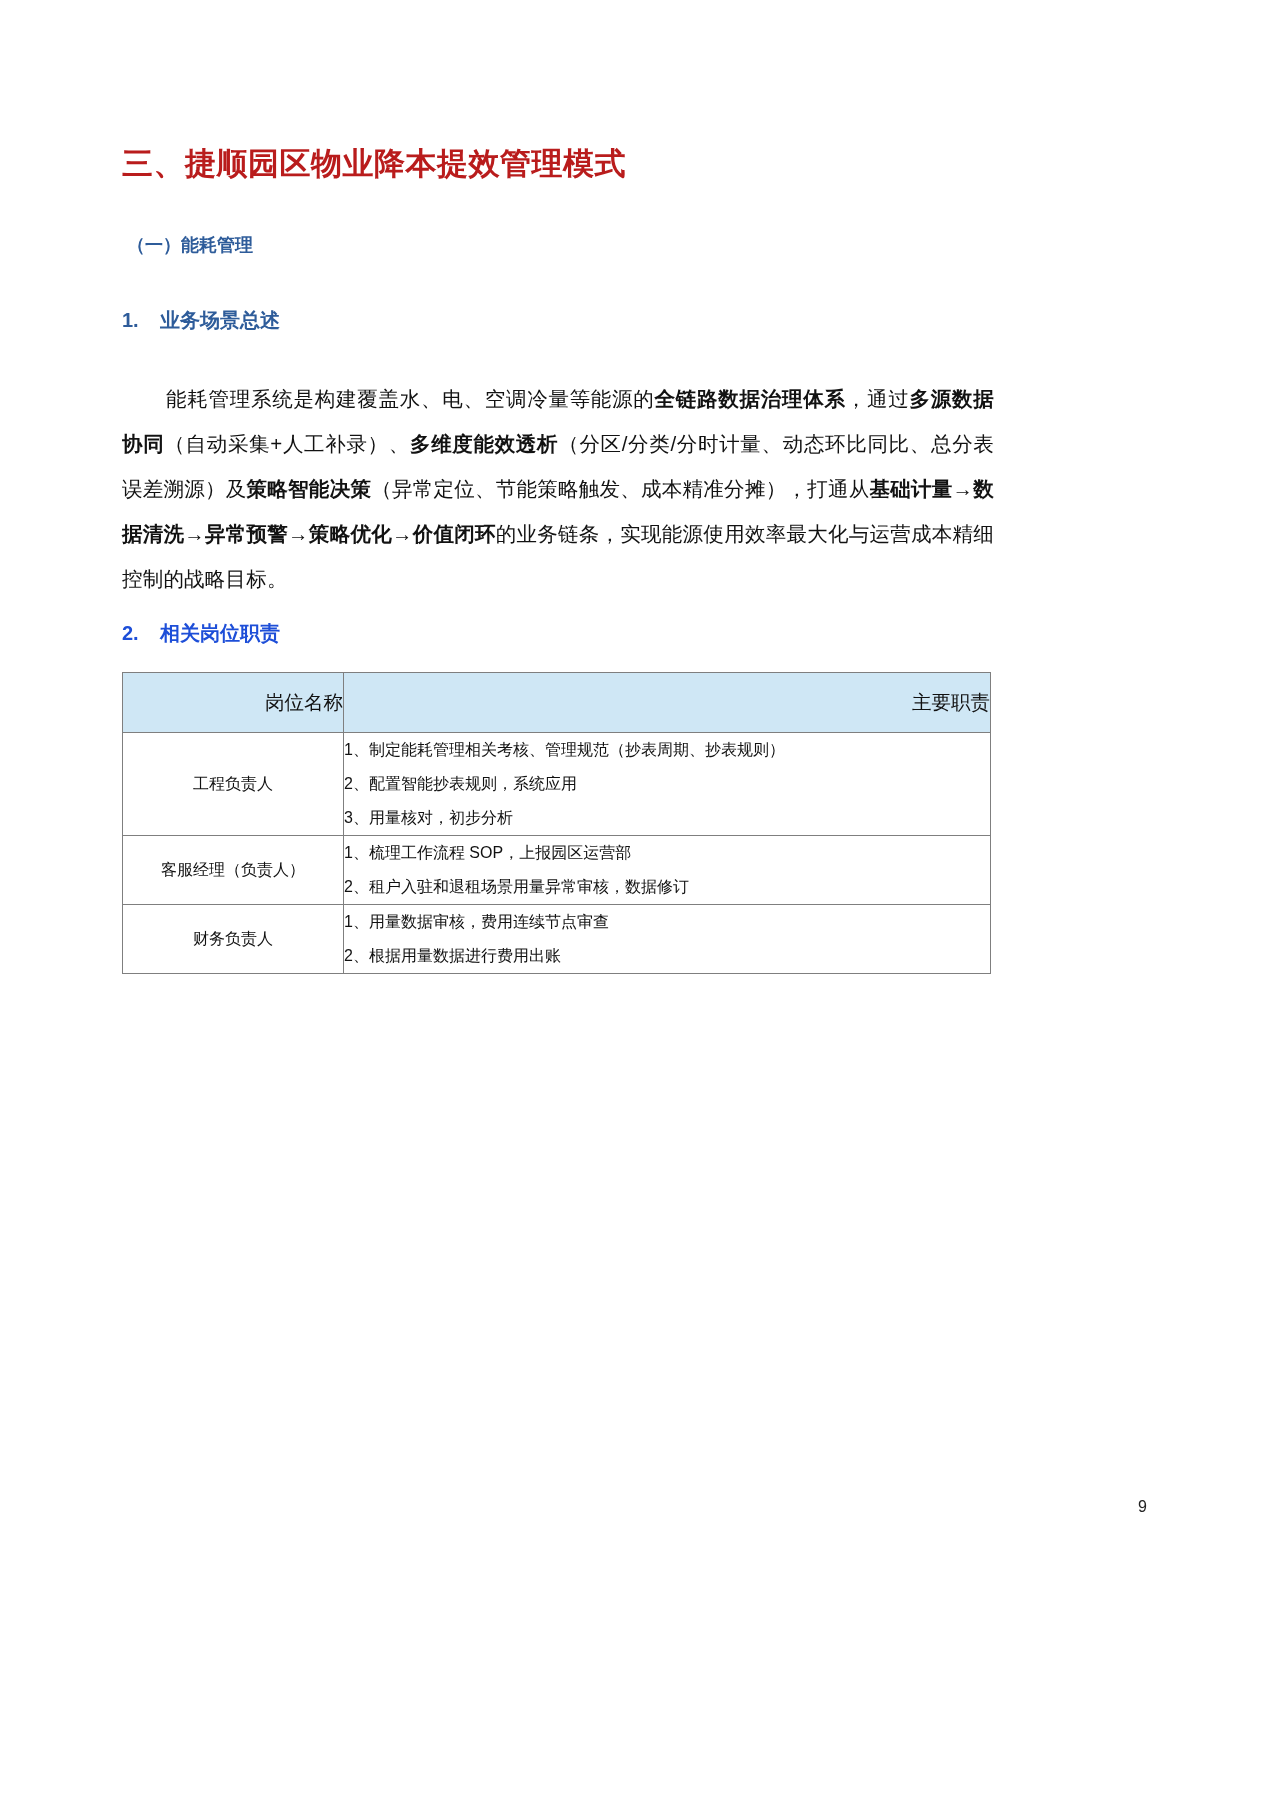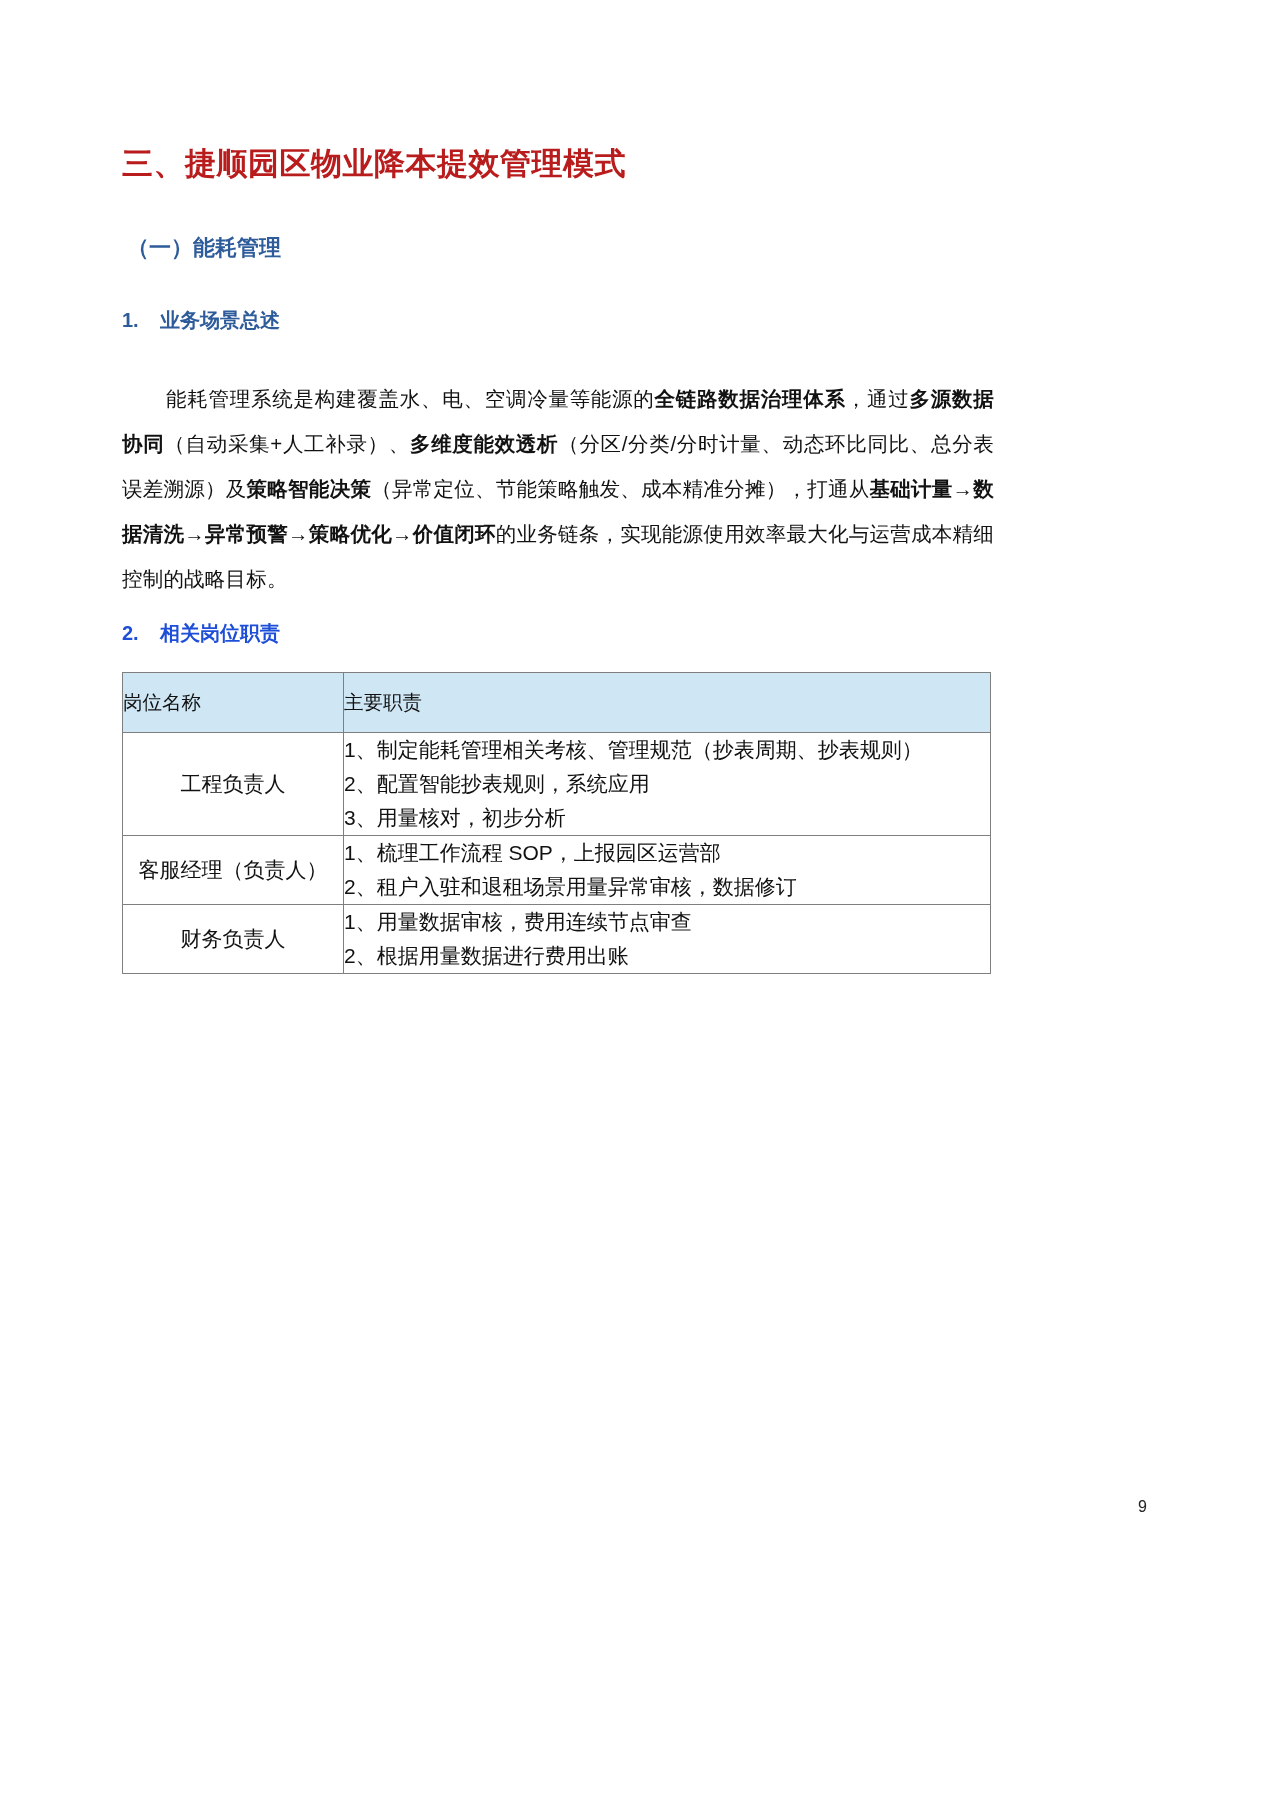--- a/index.html
+++ b/index.html
@@ -35,21 +35,21 @@
     font-weight: 700;
     letter-spacing: 0.5px;
     margin: 0;
     position: absolute;
     top: 143px;
     left: 0;
     white-space: nowrap;
   }
   .h2 {
     color: #2e5c9a;
-    font-size: 22px;
+    font-size: 18px;
     font-weight: 700;
     margin: 0;
     position: absolute;
     top: 233px;
     left: 5px;
     white-space: nowrap;
   }
   .h3-1 {
     color: #2e5c9a;
     font-size: 20px;
@@ -96,28 +96,28 @@
     width: 868px;
   }
   table.duty {
     border-collapse: collapse;
     width: 868px;
     table-layout: fixed;
   }
   table.duty th, table.duty td {
     border: 1px solid #7f7f7f;
     vertical-align: middle;
-    font-size: 21px;
+    font-size: 16px;
     color: #111;
     padding: 0;
   }
   table.duty thead th {
     background: #cfe7f5;
     height: 60px;
-    text-align: left;
+    text-align: right;
     font-weight: 400;
     font-size: 19.5px;
   }
   col.c1 { width: 221px; }
   col.c2 { width: 647px; }
   td.role {
     text-align: center;
     padding: 10px 6px;
     line-height: 30px;
   }

